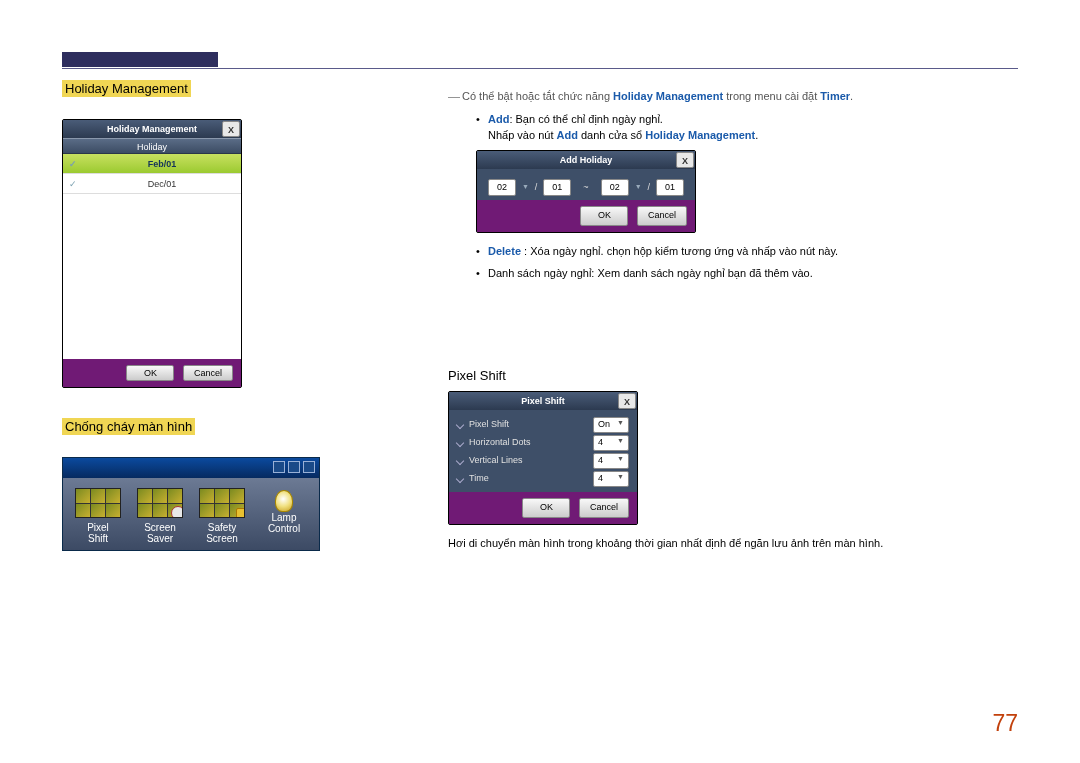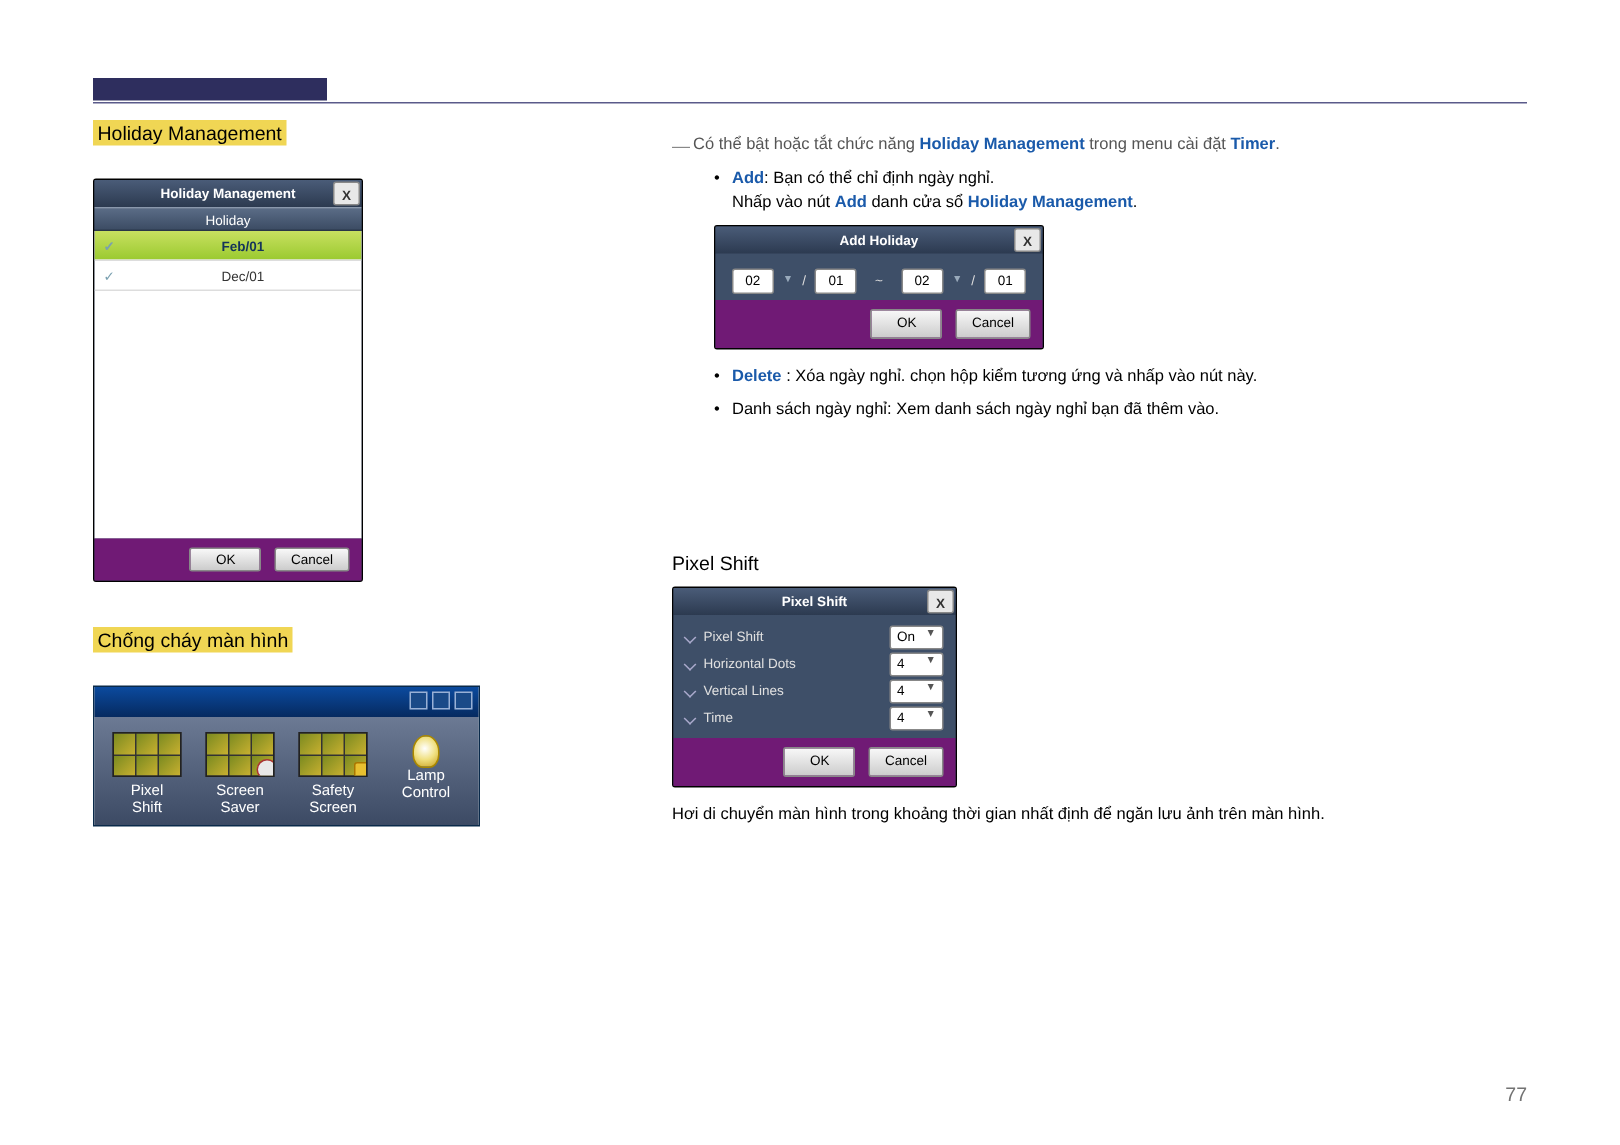--- a/index.html
+++ b/index.html
@@ -63,21 +63,21 @@
 
 
 .ps{width:190px;margin-top:6px}
 .ps-body{background:#3e4f68;padding:6px 8px 4px 8px;color:#e0e0e0}
 .ps-row{display:flex;justify-content:space-between;align-items:center;height:18px;font-size:9px}
 .ps-row .tick{width:6px;height:6px;border-left:1px solid #aac;border-bottom:1px solid #aac;transform:rotate(-45deg);margin-right:6px}
 .ps-label{flex:1;display:flex;align-items:center}
 .dd{background:#fff;color:#000;border:1px solid #888;border-radius:2px;padding:0 4px;min-width:36px;font-size:9px;display:inline-flex;align-items:flex-start;justify-content:space-between}
 .dd .arr{margin-left:6px;font-size:7px;color:#555}
 
-.page-num{position:absolute;bottom:26px;right:62px;font-size:13px;color:#737373}
+.page-num{position:absolute;bottom:26px;right:62px;font-size:23px;color:#c2410c}
 .mid-heading{font-size:13px;margin-bottom:6px}
 </style>
 </head>
 <body>
 
 <div class="page">
   <div class="blue-block"></div>
   <div class="top-rule"></div>
 
   <div class="columns">

